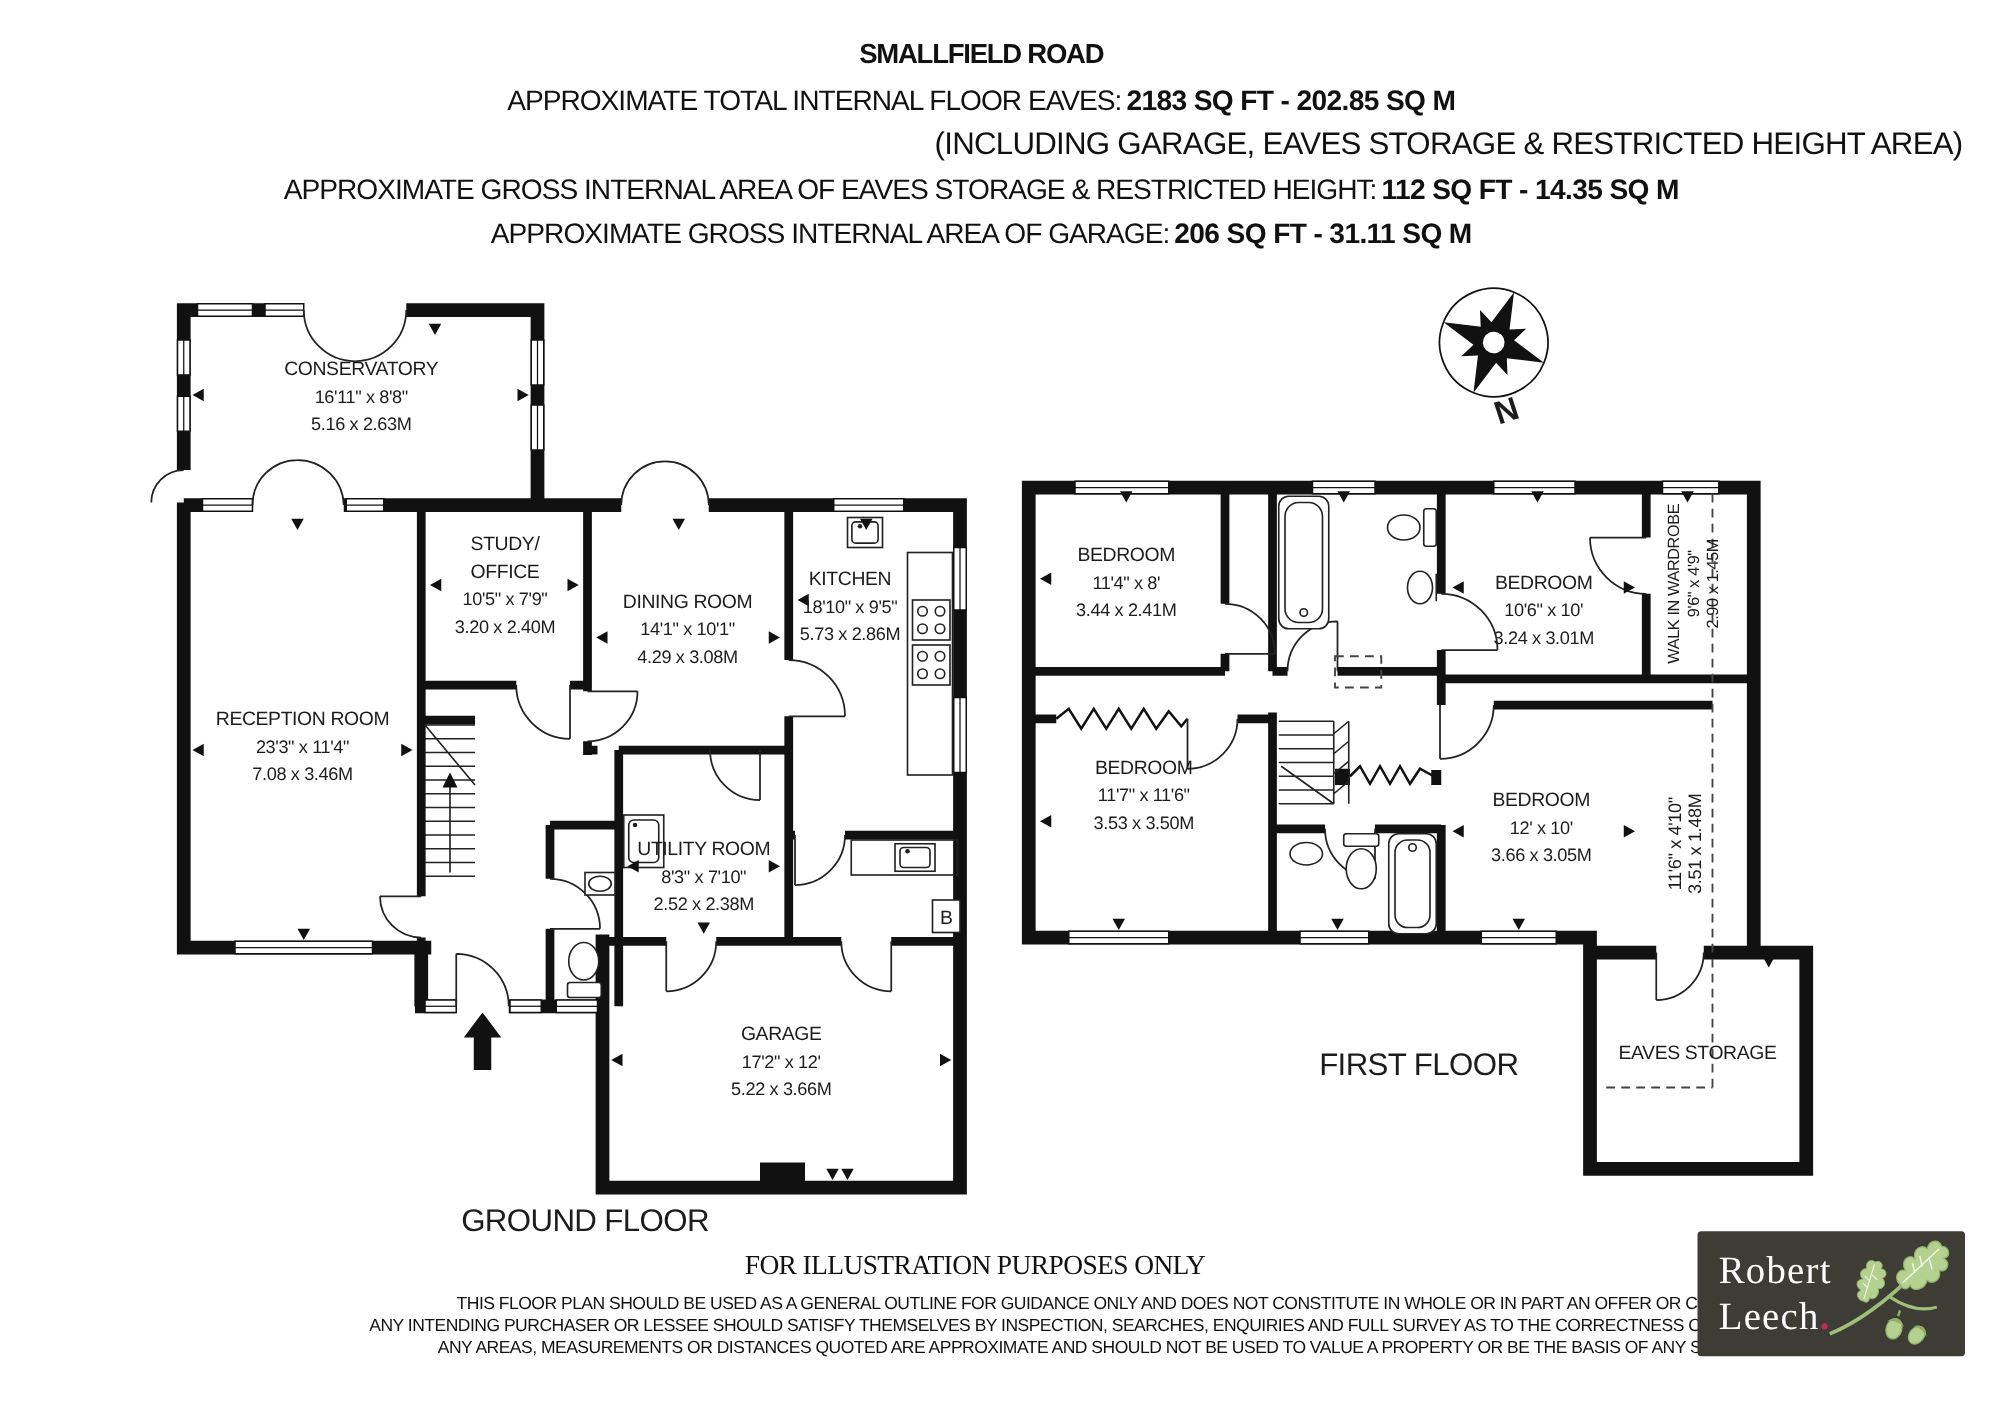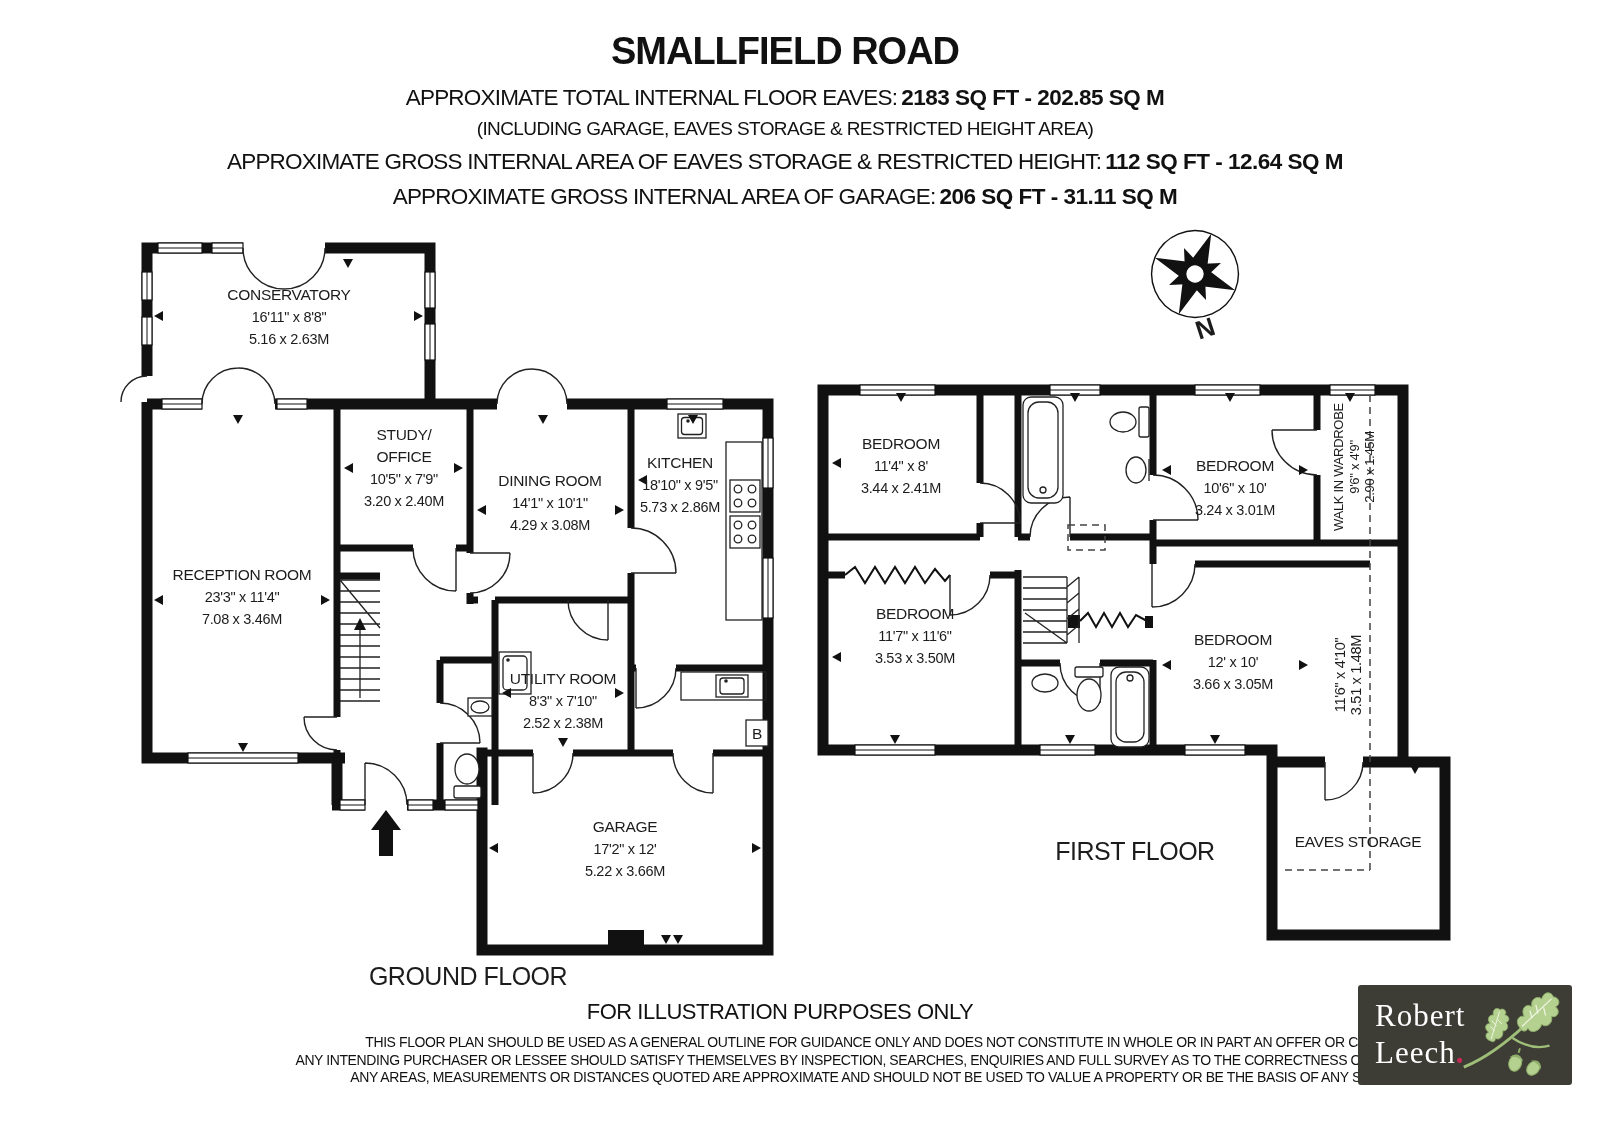--- a/index.html
+++ b/index.html
@@ -1,58 +1,58 @@
 <!DOCTYPE html>
 <html><head>
 <meta charset="utf-8">
 <style>
   html,body{margin:0;padding:0;}
   body{width:1600px;height:1131px;position:relative;background:#fff;overflow:hidden;
        font-family:"Liberation Sans",sans-serif;color:#111;}
   .abs{position:absolute;}
   
   .header{left:0;top:30px;width:1570px;text-align:center;}
-  .title{font-size:38px;font-weight:bold;letter-spacing:-1px;margin-bottom:12px;}
+  .title{font-size:22px;font-weight:bold;letter-spacing:-1px;margin-bottom:12px;}
   .hline{font-size:22.5px;letter-spacing:-0.8px;margin-top:9px;}
   .hline b{margin-left:4px;letter-spacing:-0.5px;}
-  .hnote{font-size:19px;letter-spacing:-0.6px;margin-top:7px;}
+  .hnote{font-size:25px;letter-spacing:-0.6px;margin-top:7px;text-align:right;}
   
   svg text{fill:#1c1c1c;}
   .rname{font-size:15.5px;letter-spacing:-0.3px;}
   .rdim{font-size:14.5px;letter-spacing:-0.3px;}
   .rsmall{font-size:13px;letter-spacing:-0.3px;}
   .floorlbl{font-size:25px;letter-spacing:-0.5px;}
   .wallX{stroke:#111;stroke-width:11;fill:none;}
   .wallI{stroke:#111;stroke-width:7;fill:none;}
   .thin{stroke:#222;stroke-width:1.3;fill:none;}
   .fix{stroke:#222;stroke-width:1.3;fill:#fff;}
   .arc{stroke:#222;stroke-width:1.4;fill:none;}
   .dash{stroke:#444;stroke-width:1.5;fill:none;stroke-dasharray:7 5;}
   .win rect{fill:#fff;stroke:#111;stroke-width:1.2;}
   .win line{stroke:#111;stroke-width:1;}
   .zig{stroke:#111;stroke-width:2;fill:none;}
   
-  .illus{left:0;top:999px;width:1560px;text-align:center;font-size:22px;letter-spacing:-0.5px;}
+  .illus{left:0;top:999px;width:1560px;text-align:center;font-size:22px;letter-spacing:-0.5px;font-family:Liberation Serif, serif;}
   .legal{left:230px;top:1034px;width:1330px;text-align:center;font-size:14px;
          letter-spacing:-0.4px;line-height:17.5px;}
   
   .logo{left:1358px;top:985px;width:214px;height:100px;background:#3d3d35;border-radius:3px;}
   .logo .names{position:absolute;left:17px;top:13px;font-family:Liberation Serif, serif;
                font-size:31px;line-height:1.18;color:#fff;letter-spacing:1px;}
   .logo .dot{color:#c8285a;font-weight:bold;}
   .leaves{position:absolute;right:4px;top:2px;}
 </style>
 </head>
 <body>
 
 <div class="abs header">
   <div class="title">SMALLFIELD ROAD</div>
   <div class="hline"><span>APPROXIMATE TOTAL INTERNAL FLOOR EAVES:</span><b>2183 SQ FT  -  202.85 SQ M</b></div>
   <div class="hnote">(INCLUDING GARAGE, EAVES STORAGE &amp; RESTRICTED HEIGHT AREA)</div>
-  <div class="hline"><span>APPROXIMATE GROSS INTERNAL AREA OF EAVES STORAGE &amp; RESTRICTED HEIGHT:</span><b>112 SQ FT  - 12.64 SQ M</b></div>
+  <div class="hline"><span>APPROXIMATE GROSS INTERNAL AREA OF EAVES STORAGE &amp; RESTRICTED HEIGHT:</span><b>112 SQ FT  - 14.35 SQ M</b></div>
   <div class="hline"><span>APPROXIMATE GROSS INTERNAL AREA OF GARAGE:</span><b>206 SQ FT  -  31.11 SQ M</b></div>
 </div>
 
 <svg class="abs" style="left:118px;top:228px;" width="670" height="770" viewBox="0 0 670 770">
 
   <path class="wallX" d="
     M23.5,20 H125 M207,20 H317.5
     M29,14.5 V148 M29,174 V530
     M312,14.5 V181
     M29,176 H84 M157,176 H379 M449,176 H655.5

